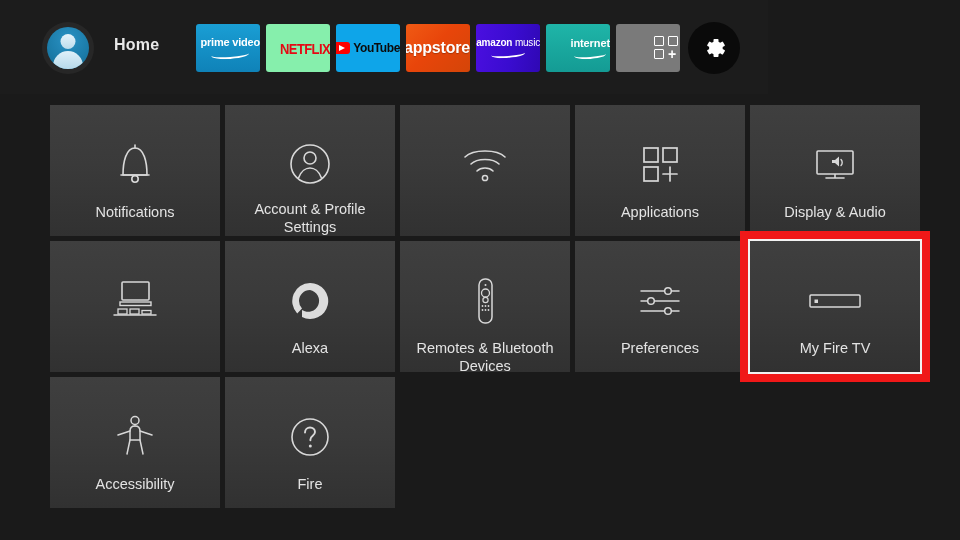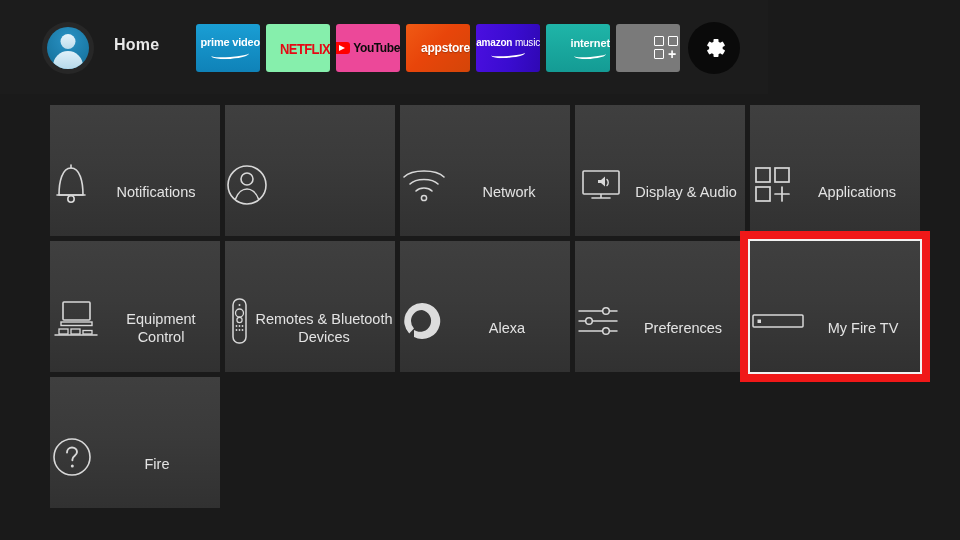--- a/index.html
+++ b/index.html
@@ -87,21 +87,21 @@
     width: 64px; height: 48px;
     border-radius: 3px;
     display: flex;
     align-items: center;
     justify-content: flex-end;
     overflow: hidden;
     position: relative;
   }
   .app-prime   { background: linear-gradient(180deg,#1a9ed4 0%,#0f82b8 100%); }
   .app-netflix { background: #86efac; }
-  .app-youtube { background: #ec4899; padding-left: 7px; }
+  .app-youtube { background: #0ea5e9; padding-left: 7px; }
   .app-appstore{ background: linear-gradient(135deg,#f05a14 0%,#e8450a 45%,#d44508 100%); }
   .app-amazonmusic { background: linear-gradient(100deg,#4b0fe0 0%,#3a0cd0 55%,#2f08b4 100%); }
   .app-internet{ background: linear-gradient(180deg,#1fb5a8 0%,#149b94 100%); padding-left: 41px; }
   .app-grid    { background: #7a7a7a; }
 
   .prime-txt {
     color:#fff; font-size:11px; font-weight:bold; line-height:1;
     letter-spacing:-.2px; text-align:center;
   }
   .prime-smile {
@@ -119,21 +119,21 @@
     position:relative;
   }
   .yt-play::after {
     content:""; position:absolute; left:6px; top:3px;
     border-left:6px solid #fff;
     border-top:3px solid transparent;
     border-bottom:3px solid transparent;
   }
   .yt-txt { color:#0b0b0b; font-size:12px; font-weight:bold; letter-spacing:-.4px; }
   .appstore-txt {
-    color:#fff; font-size:12px; font-weight:bold; letter-spacing:-.2px;
+    color:#fff; font-size:16px; font-weight:bold; letter-spacing:-.2px;
     text-shadow: 0 1px 1px rgba(0,0,0,.25);
   }
   .am-txt { color:#fff; font-size:10px; line-height:1; text-align:center; letter-spacing:-.2px; }
   .am-txt b { font-weight:bold; }
   .am-smile {
     display:block; width:34px; height:8px; margin:2px auto 0;
     border-bottom:2px solid #fff; border-radius:0 0 50% 50%;
     transform: rotate(-4deg);
   }
   .int-txt { color:#fff; font-size:11px; font-weight:bold; text-align:center; letter-spacing:-.1px; }
@@ -170,24 +170,24 @@
     display: grid;
     grid-template-columns: repeat(5, 170px);
     grid-auto-rows: 131px;
     gap: 5px 5px;
   }
 
   .tile {
     position: relative;
     background: linear-gradient(180deg, #3f3f3f 0%, #3a3a3a 45%, #313131 100%);
     display: flex;
-    flex-direction: row;
+    flex-direction: column;
     align-items: center;
     justify-content: flex-start;
-    padding-top: 28px;
+    padding-top: 36px;
   }
 
   .tile-icon {
     height: 48px;
     display: flex;
     align-items: center;
     justify-content: center;
   }
   .tile-label {
     margin-top: 14px;
@@ -314,72 +314,80 @@
     </div>
 
     <div class="tile">
       <div class="tile-icon">
         <svg width="44" height="44" viewBox="0 0 44 44">
           <circle cx="22" cy="22" r="19" stroke="#d8d8d8" stroke-width="1.6" fill="none"></circle>
           <circle cx="22" cy="16" r="6" stroke="#d8d8d8" stroke-width="1.6" fill="none"></circle>
           <path d="M10.5 36 C13 29 18 26 22 26 C26 26 31 29 33.5 36" stroke="#d8d8d8" stroke-width="1.6" fill="none" stroke-linecap="round"></path>
         </svg>
       </div>
+      <div class="tile-label">Account &amp; Profile Settings</div>
     </div>
 
     <div class="tile">
       <div class="tile-icon">
         <svg width="48" height="38" viewBox="0 0 48 38">
           <path d="M4 11 C12 3 36 3 44 11" stroke="#d8d8d8" stroke-width="1.6" fill="none" stroke-linecap="round"></path>
           <path d="M10 18 C16 12 32 12 38 18" stroke="#d8d8d8" stroke-width="1.6" fill="none" stroke-linecap="round"></path>
           <path d="M16 25 C20 21 28 21 32 25" stroke="#d8d8d8" stroke-width="1.6" fill="none" stroke-linecap="round"></path>
           <circle cx="24" cy="32" r="2.6" stroke="#d8d8d8" stroke-width="1.5" fill="none"></circle>
         </svg>
       </div>
-      <div class="tile-label">Network</div>
+    </div>
+
+    <div class="tile">
+      <div class="tile-icon">
+        <svg width="44" height="42" viewBox="0 0 44 42">
+          <rect x="6" y="4" width="14" height="14" stroke="#d8d8d8" stroke-width="1.7" fill="none"></rect>
+          <rect x="25" y="4" width="14" height="14" stroke="#d8d8d8" stroke-width="1.7" fill="none"></rect>
+          <rect x="6" y="23" width="14" height="14" stroke="#d8d8d8" stroke-width="1.7" fill="none"></rect>
+          <line x1="32" y1="23" x2="32" y2="37" stroke="#d8d8d8" stroke-width="1.7" stroke-linecap="round"></line>
+          <line x1="25" y1="30" x2="39" y2="30" stroke="#d8d8d8" stroke-width="1.7" stroke-linecap="round"></line>
+        </svg>
+      </div>
+      <div class="tile-label">Applications</div>
     </div>
 
     <div class="tile">
       <div class="tile-icon">
         <svg width="52" height="40" viewBox="0 0 52 40">
           <rect x="8" y="6" width="36" height="23" rx="1" stroke="#d8d8d8" stroke-width="1.6" fill="none"></rect>
           <path d="M23 15 h3 l4-3.5 v10 l-4-3.5 h-3 z" fill="#d8d8d8"></path>
           <path d="M32 14.5 c1.6 1.6 1.6 4.4 0 6" stroke="#d8d8d8" stroke-width="1.4" fill="none" stroke-linecap="round"></path>
           <line x1="26" y1="29" x2="26" y2="33" stroke="#d8d8d8" stroke-width="1.6"></line>
           <line x1="17" y1="33" x2="35" y2="33" stroke="#d8d8d8" stroke-width="1.6" stroke-linecap="round"></line>
         </svg>
       </div>
       <div class="tile-label">Display &amp; Audio</div>
-    </div>
-
-    <div class="tile">
-      <div class="tile-icon">
-        <svg width="44" height="42" viewBox="0 0 44 42">
-          <rect x="6" y="4" width="14" height="14" stroke="#d8d8d8" stroke-width="1.7" fill="none"></rect>
-          <rect x="25" y="4" width="14" height="14" stroke="#d8d8d8" stroke-width="1.7" fill="none"></rect>
-          <rect x="6" y="23" width="14" height="14" stroke="#d8d8d8" stroke-width="1.7" fill="none"></rect>
-          <line x1="32" y1="23" x2="32" y2="37" stroke="#d8d8d8" stroke-width="1.7" stroke-linecap="round"></line>
-          <line x1="25" y1="30" x2="39" y2="30" stroke="#d8d8d8" stroke-width="1.7" stroke-linecap="round"></line>
-        </svg>
-      </div>
-      <div class="tile-label">Applications</div>
     </div>
 
     <div class="tile">
       <div class="tile-icon">
         <svg width="52" height="44" viewBox="0 0 52 44">
           <rect x="13" y="3" width="27" height="18" rx="1" stroke="#d8d8d8" stroke-width="1.6" fill="none"></rect>
           <rect x="11" y="23" width="31" height="3.5" stroke="#d8d8d8" stroke-width="1.4" fill="none"></rect>
           <line x1="5" y1="36" x2="47" y2="36" stroke="#d8d8d8" stroke-width="1.5" stroke-linecap="round"></line>
           <rect x="9" y="30" width="9" height="5" stroke="#d8d8d8" stroke-width="1.3" fill="none"></rect>
           <rect x="21" y="30" width="9" height="5" stroke="#d8d8d8" stroke-width="1.3" fill="none"></rect>
           <rect x="33" y="31.5" width="9" height="3.5" stroke="#d8d8d8" stroke-width="1.3" fill="none"></rect>
         </svg>
       </div>
-      <div class="tile-label">Equipment Control</div>
+    </div>
+
+    <div class="tile">
+      <div class="tile-icon">
+        <svg width="44" height="44" viewBox="0 0 44 44">
+          <path d="M22 4 a18 18 0 1 1 -8 34 v-7 a11 11 0 1 0 8 -20 a11 11 0 0 0 -11 11 a11 11 0 0 0 3 7.6 l-4.8 4.8 A18 18 0 0 1 22 4 Z" fill="#dcdcdc"></path>
+        </svg>
+      </div>
+      <div class="tile-label">Alexa</div>
     </div>
 
     <div class="tile">
       <div class="tile-icon">
         <svg width="28" height="48" viewBox="0 0 28 48">
           <rect x="8" y="2" width="13" height="44" rx="6" stroke="#d8d8d8" stroke-width="1.5" fill="none"></rect>
           <circle cx="14.5" cy="8" r="1" fill="#d8d8d8"></circle>
           <circle cx="14.5" cy="16" r="4" stroke="#d8d8d8" stroke-width="1.3" fill="none"></circle>
           <circle cx="14.5" cy="23" r="2.6" stroke="#d8d8d8" stroke-width="1.2" fill="none"></circle>
           <circle cx="11.5" cy="29" r="0.9" fill="#d8d8d8"></circle>
@@ -388,29 +396,20 @@
           <circle cx="11.5" cy="33" r="0.9" fill="#d8d8d8"></circle>
           <circle cx="14.5" cy="33" r="0.9" fill="#d8d8d8"></circle>
           <circle cx="17.5" cy="33" r="0.9" fill="#d8d8d8"></circle>
         </svg>
       </div>
       <div class="tile-label">Remotes &amp; Bluetooth Devices</div>
     </div>
 
     <div class="tile">
       <div class="tile-icon">
-        <svg width="44" height="44" viewBox="0 0 44 44">
-          <path d="M22 4 a18 18 0 1 1 -8 34 v-7 a11 11 0 1 0 8 -20 a11 11 0 0 0 -11 11 a11 11 0 0 0 3 7.6 l-4.8 4.8 A18 18 0 0 1 22 4 Z" fill="#dcdcdc"></path>
-        </svg>
-      </div>
-      <div class="tile-label">Alexa</div>
-    </div>
-
-    <div class="tile">
-      <div class="tile-icon">
         <svg width="46" height="34" viewBox="0 0 46 34">
           <line x1="4" y1="7" x2="42" y2="7" stroke="#d8d8d8" stroke-width="1.5" stroke-linecap="round"></line>
           <circle cx="31" cy="7" r="3.3" stroke="#d8d8d8" stroke-width="1.5" fill="#3a3a3a"></circle>
           <line x1="4" y1="17" x2="42" y2="17" stroke="#d8d8d8" stroke-width="1.5" stroke-linecap="round"></line>
           <circle cx="14" cy="17" r="3.3" stroke="#d8d8d8" stroke-width="1.5" fill="#3a3a3a"></circle>
           <line x1="4" y1="27" x2="42" y2="27" stroke="#d8d8d8" stroke-width="1.5" stroke-linecap="round"></line>
           <circle cx="31" cy="27" r="3.3" stroke="#d8d8d8" stroke-width="1.5" fill="#3a3a3a"></circle>
         </svg>
       </div>
       <div class="tile-label">Preferences</div>
@@ -419,20 +418,33 @@
     <div class="tile selected">
       <div class="tile-icon">
         <svg width="56" height="24" viewBox="0 0 56 24">
           <rect x="3" y="6" width="50" height="12" rx="1" stroke="#d8d8d8" stroke-width="1.5" fill="none"></rect>
           <rect x="7.5" y="10.5" width="3.5" height="3.5" fill="#d8d8d8"></rect>
         </svg>
       </div>
       <div class="tile-label">My Fire TV</div>
     </div>
 
+    <div class="tile">
+      <div class="tile-icon">
+        <svg width="40" height="46" viewBox="0 0 40 46">
+          <circle cx="20" cy="6.5" r="4" stroke="#d8d8d8" stroke-width="1.5" fill="none"></circle>
+          <path d="M20 12 c-3 0 -5 2 -5 5 v9 l-3 14" stroke="#d8d8d8" stroke-width="1.5" fill="none" stroke-linecap="round" stroke-linejoin="round"></path>
+          <path d="M20 12 c3 0 5 2 5 5 v9 l3 14" stroke="#d8d8d8" stroke-width="1.5" fill="none" stroke-linecap="round" stroke-linejoin="round"></path>
+          <path d="M15 17 L3 21" stroke="#d8d8d8" stroke-width="1.5" fill="none" stroke-linecap="round"></path>
+          <path d="M25 17 L37 21" stroke="#d8d8d8" stroke-width="1.5" fill="none" stroke-linecap="round"></path>
+          <path d="M15 26 h10" stroke="#d8d8d8" stroke-width="1.5" stroke-linecap="round"></path>
+        </svg>
+      </div>
+      <div class="tile-label">Accessibility</div>
+    </div>
 
     <div class="tile">
       <div class="tile-icon">
         <svg width="44" height="44" viewBox="0 0 44 44">
           <circle cx="22" cy="22" r="18" stroke="#d8d8d8" stroke-width="1.6" fill="none"></circle>
           <path d="M17 17.5 c0 -3 2.3 -5 5 -5 c2.8 0 5 1.9 5 4.6 c0 3.6 -4.6 3.7 -4.6 7.4 v0.8" stroke="#d8d8d8" stroke-width="1.9" fill="none" stroke-linecap="round"></path>
           <circle cx="22.3" cy="31" r="1.5" fill="#d8d8d8"></circle>
         </svg>
       </div>
       <div class="tile-label">Fire</div>

